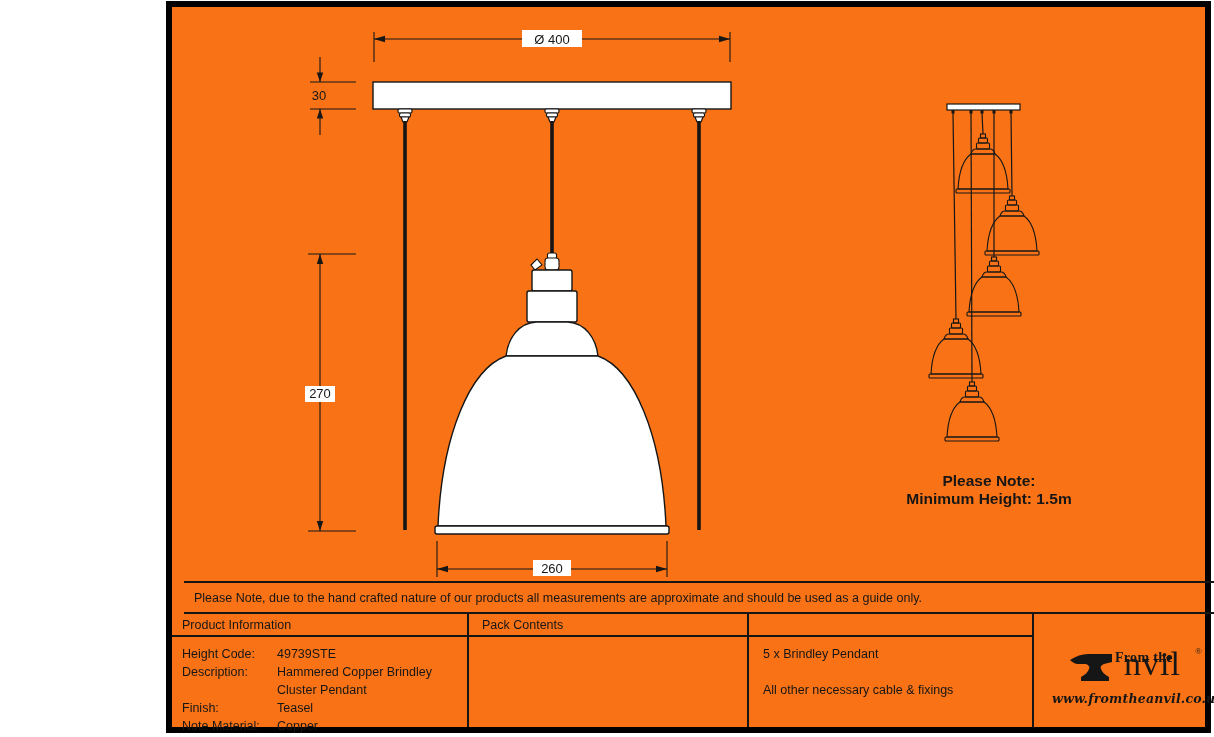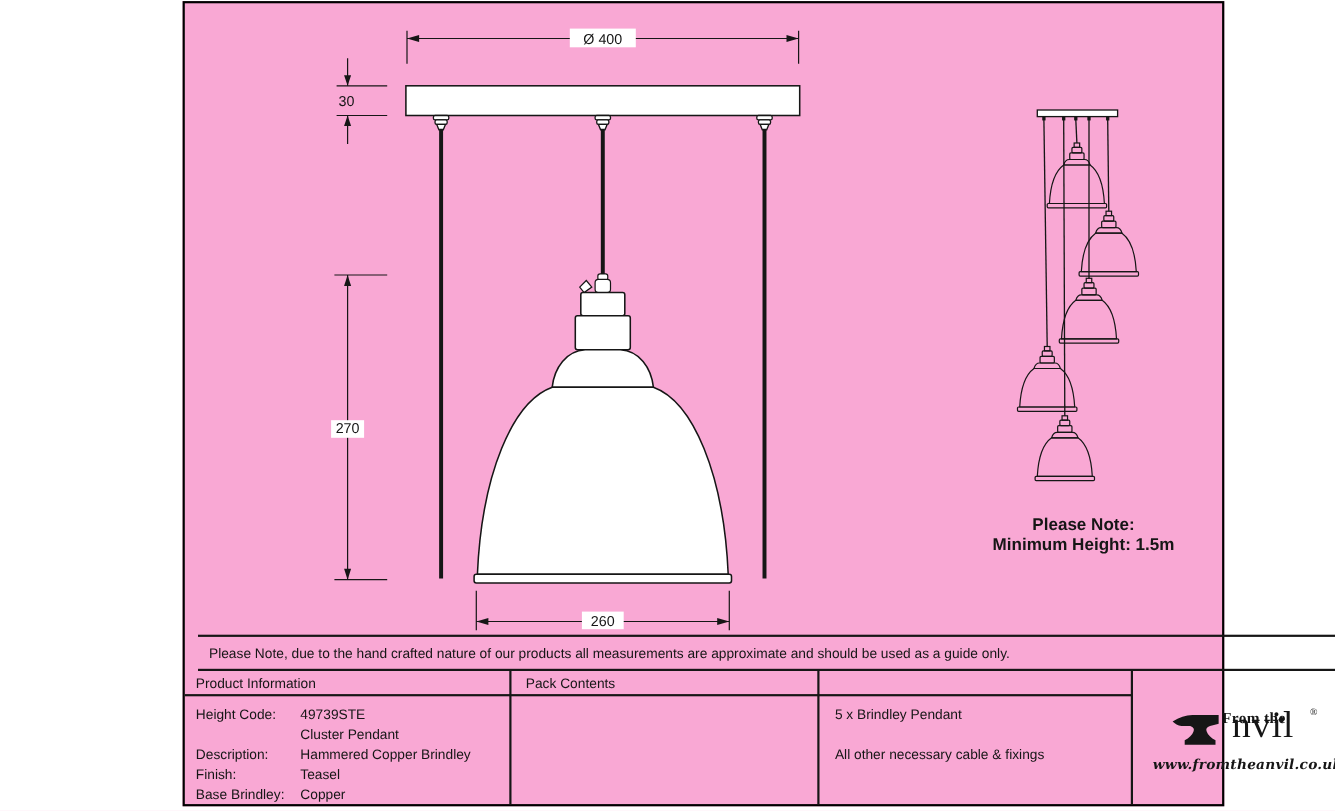--- a/index.html
+++ b/index.html
@@ -3,22 +3,22 @@
 <meta charset="utf-8">
 <style>
   * { margin:0; padding:0; box-sizing:border-box; }
   html,body { background:#ffffff; }
   body {
     width:1214px; height:737px; position:relative; overflow:hidden;
     font-family:"Liberation Sans", sans-serif; color:#161616;
     -webkit-font-smoothing:antialiased;
   }
   .sheet-frame {
-    position:absolute; left:166px; top:1px; width:947px; height:732px;
-    border:2px solid #000000; background:#f9a8d4;
+    position:absolute; left:166px; top:1px; width:1045px; height:732px;
+    border:6px solid #000000; background:#f97316;
   }
   .drawing-svg { position:absolute; left:0; top:0; width:1041px; height:574px; }
 
   svg text {
     font-family:"Liberation Sans", sans-serif;
     fill:#161616;
   }
   .dim-text { font-size:13px; font-weight:500; }
   .cluster-note-text { font-size:15.5px; font-weight:600; }
 
@@ -204,33 +204,33 @@
   <div class="v-divider d1"></div>
   <div class="v-divider d2"></div>
   <div class="v-divider d3"></div>
 
   <div class="info-cell">
     <div class="info-row">
       <span>Height Code:</span>
       <span>49739STE</span>
     </div>
     <div class="info-row">
+      <span>Description:</span>
+      <span>Hammered Copper Brindley</span>
+    </div>
+    <div class="info-row">
       <span></span>
       <span>Cluster Pendant</span>
     </div>
     <div class="info-row">
-      <span>Description:</span>
-      <span>Hammered Copper Brindley</span>
-    </div>
-    <div class="info-row">
       <span>Finish:</span>
       <span>Teasel</span>
     </div>
     <div class="info-row">
-      <span>Base Brindley:</span>
+      <span>Note Material:</span>
       <span>Copper</span>
     </div>
   </div>
 
   <div class="pack-cell">
     <div class="pack-line">5 x Brindley Pendant</div>
     <div class="pack-line"></div>
     <div class="pack-line">All other necessary cable &amp; fixings</div>
   </div>
 

